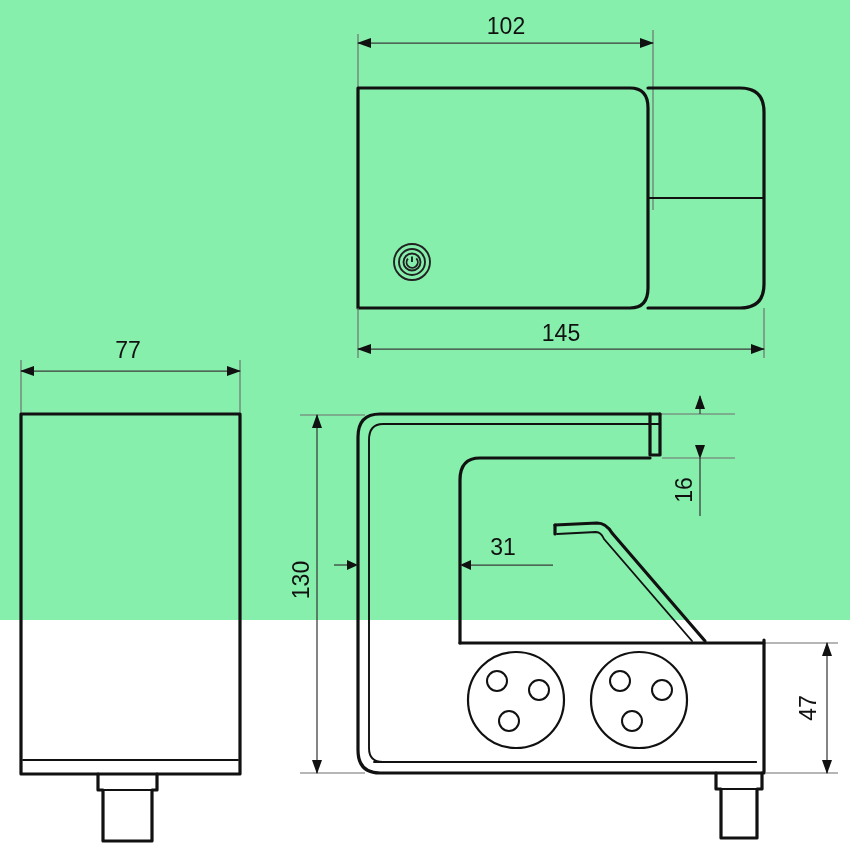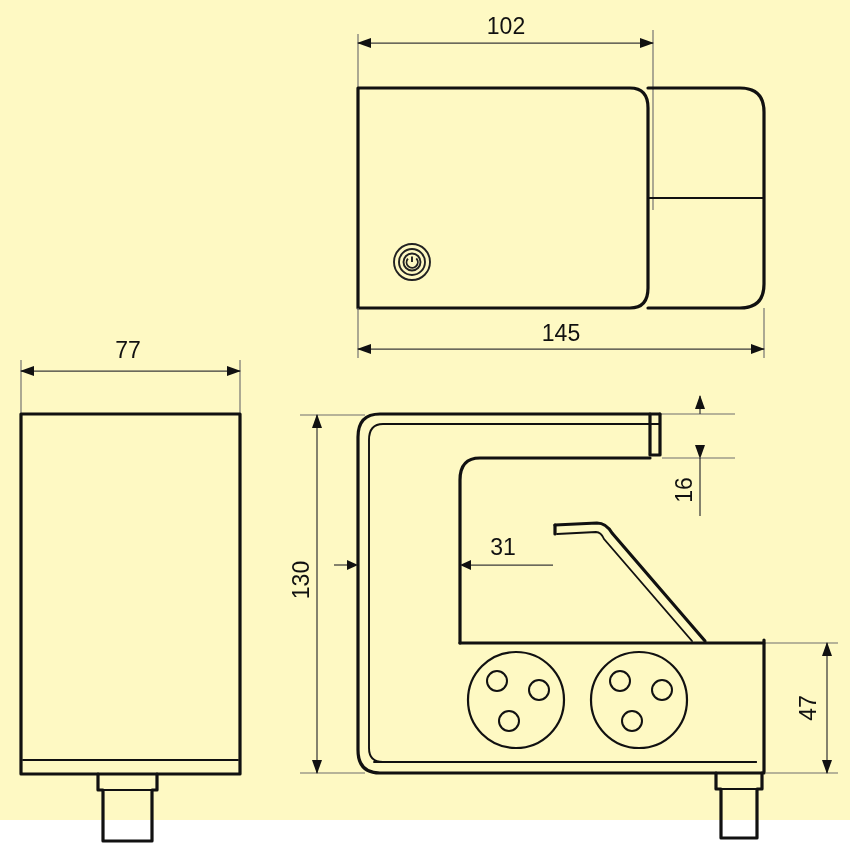--- a/index.html
+++ b/index.html
@@ -10,22 +10,22 @@
   }
   body {
     width: 850px;
     height: 850px;
     font-family: "Liberation Sans", sans-serif;
     overflow: hidden;
   }
   #drawing-root {
     position: relative;
     width: 850px;
-    height: 820px;
-    background: #fef9c3;
+    height: 620px;
+    background: #86efac;
   }
   svg#tech-drawing {
     display: block;
     width: 850px;
     height: 850px;
   }
   .outline {
     fill: none;
     stroke: #111111;
     stroke-width: 3.2;

